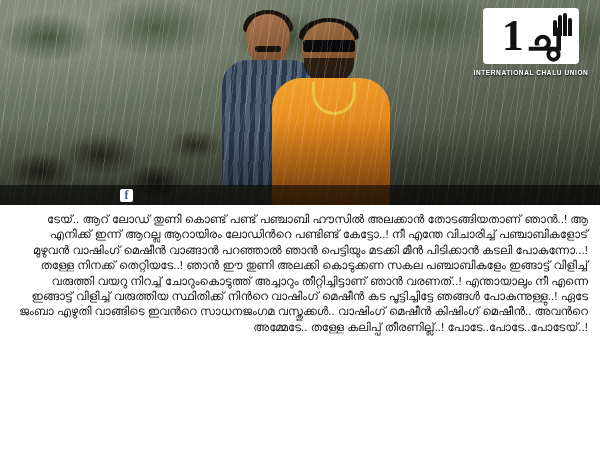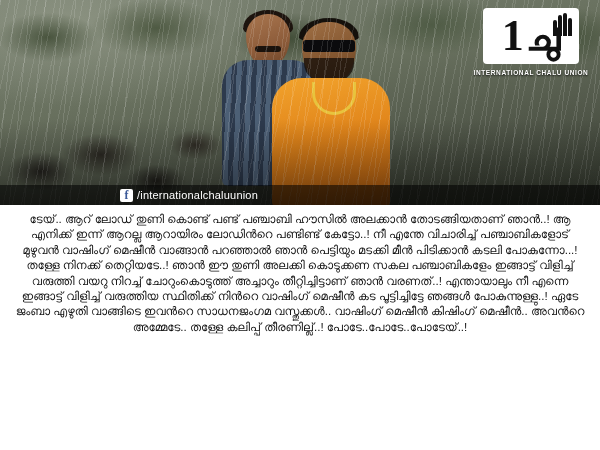--- a/index.html
+++ b/index.html
@@ -281,21 +281,21 @@
     color: #ffffff;
     font-size: 11px;
     letter-spacing: .2px;
   }
 
   
   .caption {
     flex: 1;
     padding: 6px 12px 4px 12px;
     box-sizing: border-box;
-    text-align: center;
+    text-align: right;
     color: #111111;
     font-size: 11.6px;
     line-height: 1.33;
     font-family: "Liberation Sans", sans-serif;
     overflow: hidden;
   }
   .caption p {
     margin: 0;
   }
 </style>
@@ -338,21 +338,20 @@
             <i></i>
             <i></i>
             <i></i>
         </span>
       </div>
       <div class="logo-text">INTERNATIONAL CHALU UNION</div>
     </div>
 
     <div class="fbbar">
       <span class="fb-icon">f</span>
-      <span class="fb-handle">/internationalchaluunion</span>
     </div>
   </div>
 
   <div class="caption">
     <p>ടേയ്.. ആറ് ലോഡ് തുണി കൊണ്ട് പണ്ട് പഞ്ചാബി ഹൗസില്‍ അലക്കാന്‍ തോടങ്ങിയതാണ് ഞാന്‍..! ആ എനിക്ക് ഇന്ന് ആറല്ല ആറായിരം ലോഡിന്‍റെ പണ്ടിണ്ട് കേട്ടോ..! നീ എന്തേ വിചാരിച്ച് പഞ്ചാബികളോട് മുഴുവന്‍ വാഷിംഗ് മെഷീന്‍ വാങ്ങാന്‍ പറഞ്ഞാല്‍ ഞാന്‍ പെട്ടിയും മടക്കി മീന്‍ പിടിക്കാന്‍ കടലി പോകുന്നോ...! തള്ളേ നിനക്ക് തെറ്റിയടേ..! ഞാന്‍ ഈ തുണി അലക്കി കൊടുക്കണ സകല പഞ്ചാബികളേം ഇങ്ങാട്ട് വിളിച്ച് വരുത്തി വയറു നിറച്ച് ചോറുംകൊടുത്ത് അച്ചാറും തീറ്റിച്ചിട്ടാണ് ഞാന്‍ വരണത്..! എന്തായാലും നീ എന്നെ ഇങ്ങാട്ട് വിളിച്ച് വരുത്തിയ സ്ഥിതിക്ക് നിന്‍റെ വാഷിംഗ് മെഷീന്‍ കട പൂട്ടിച്ചിട്ടേ ഞങ്ങള്‍ പോകുന്നുള്ളു..! ഏടേ ജംബാ എഴുതി വാങ്ങിടെ ഇവന്‍റെ സാധനജംഗമ വസ്തുക്കള്‍.. വാഷിംഗ് മെഷീന്‍ കിഷിംഗ് മെഷീന്‍.. അവന്‍റെ അമ്മേടേ.. തള്ളേ കലിപ്പ് തീരണില്ല്..! പോടേ..പോടേ..പോടേയ്..!</p>
   </div>
 
 </div>
 
 </body></html>

